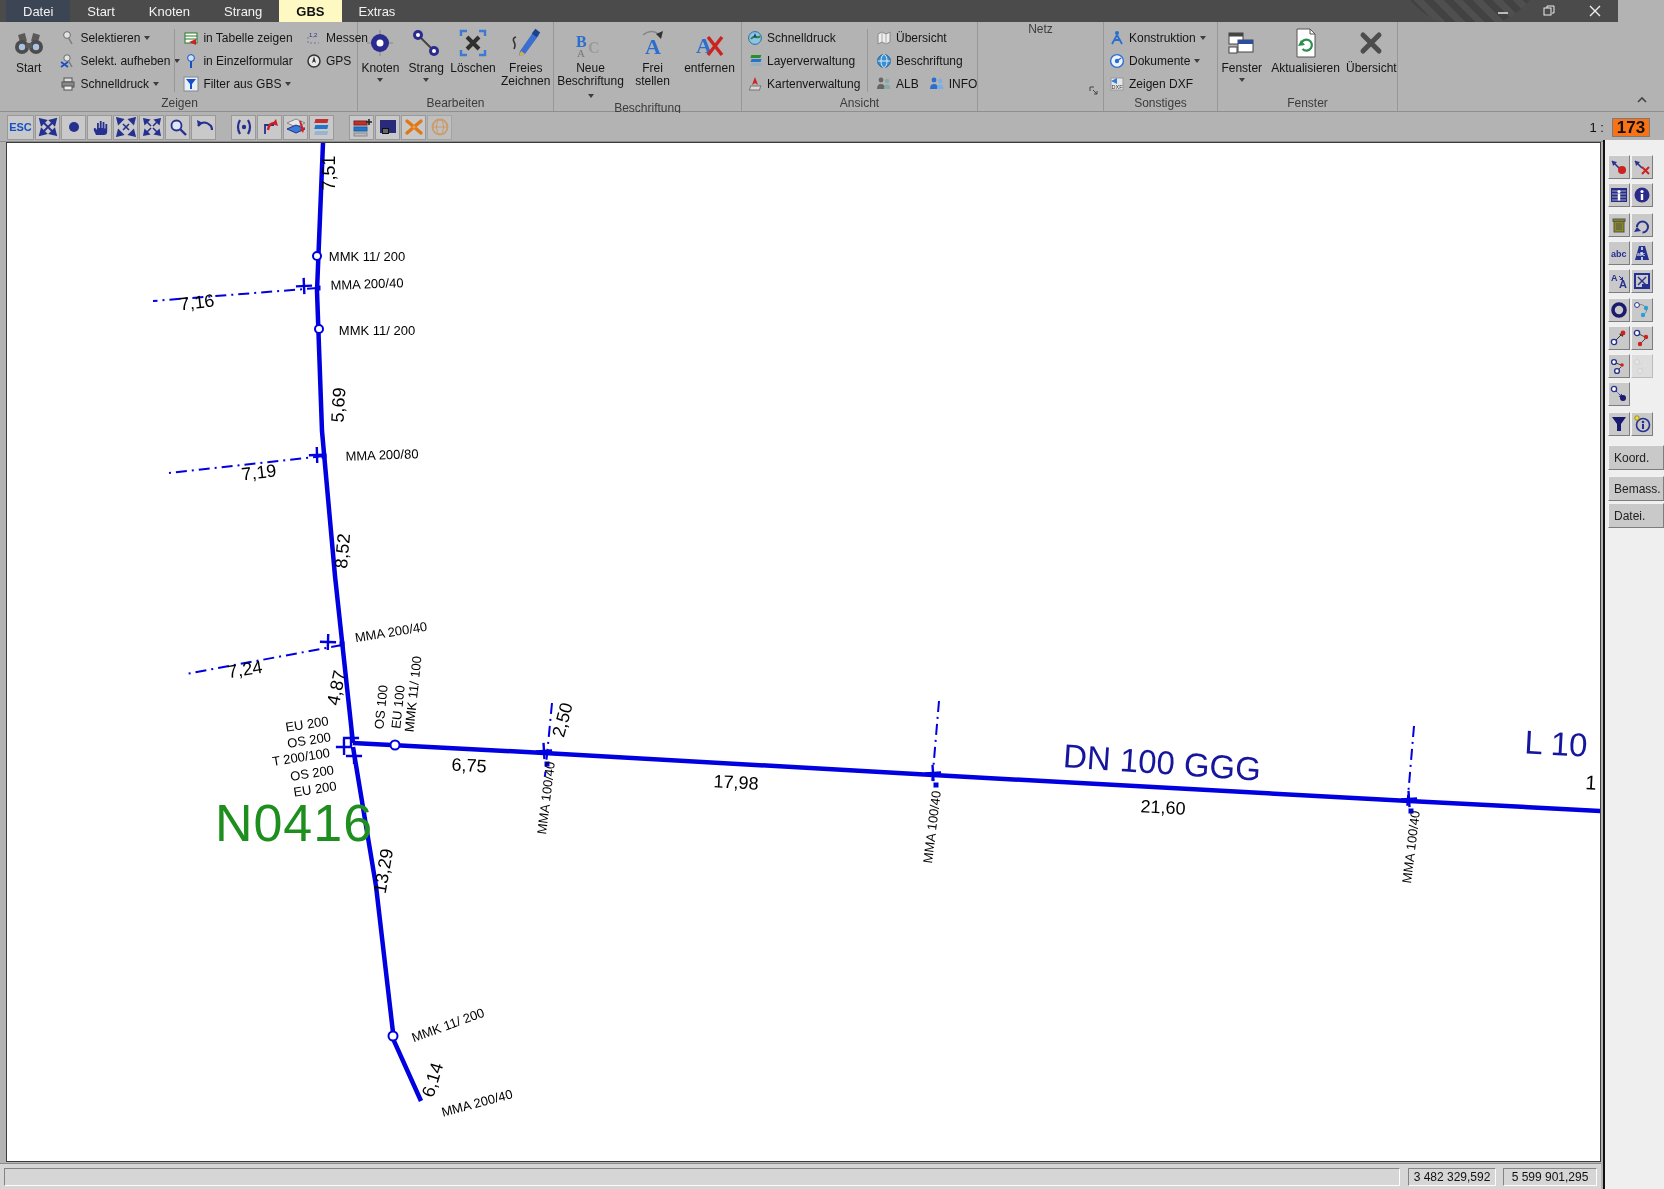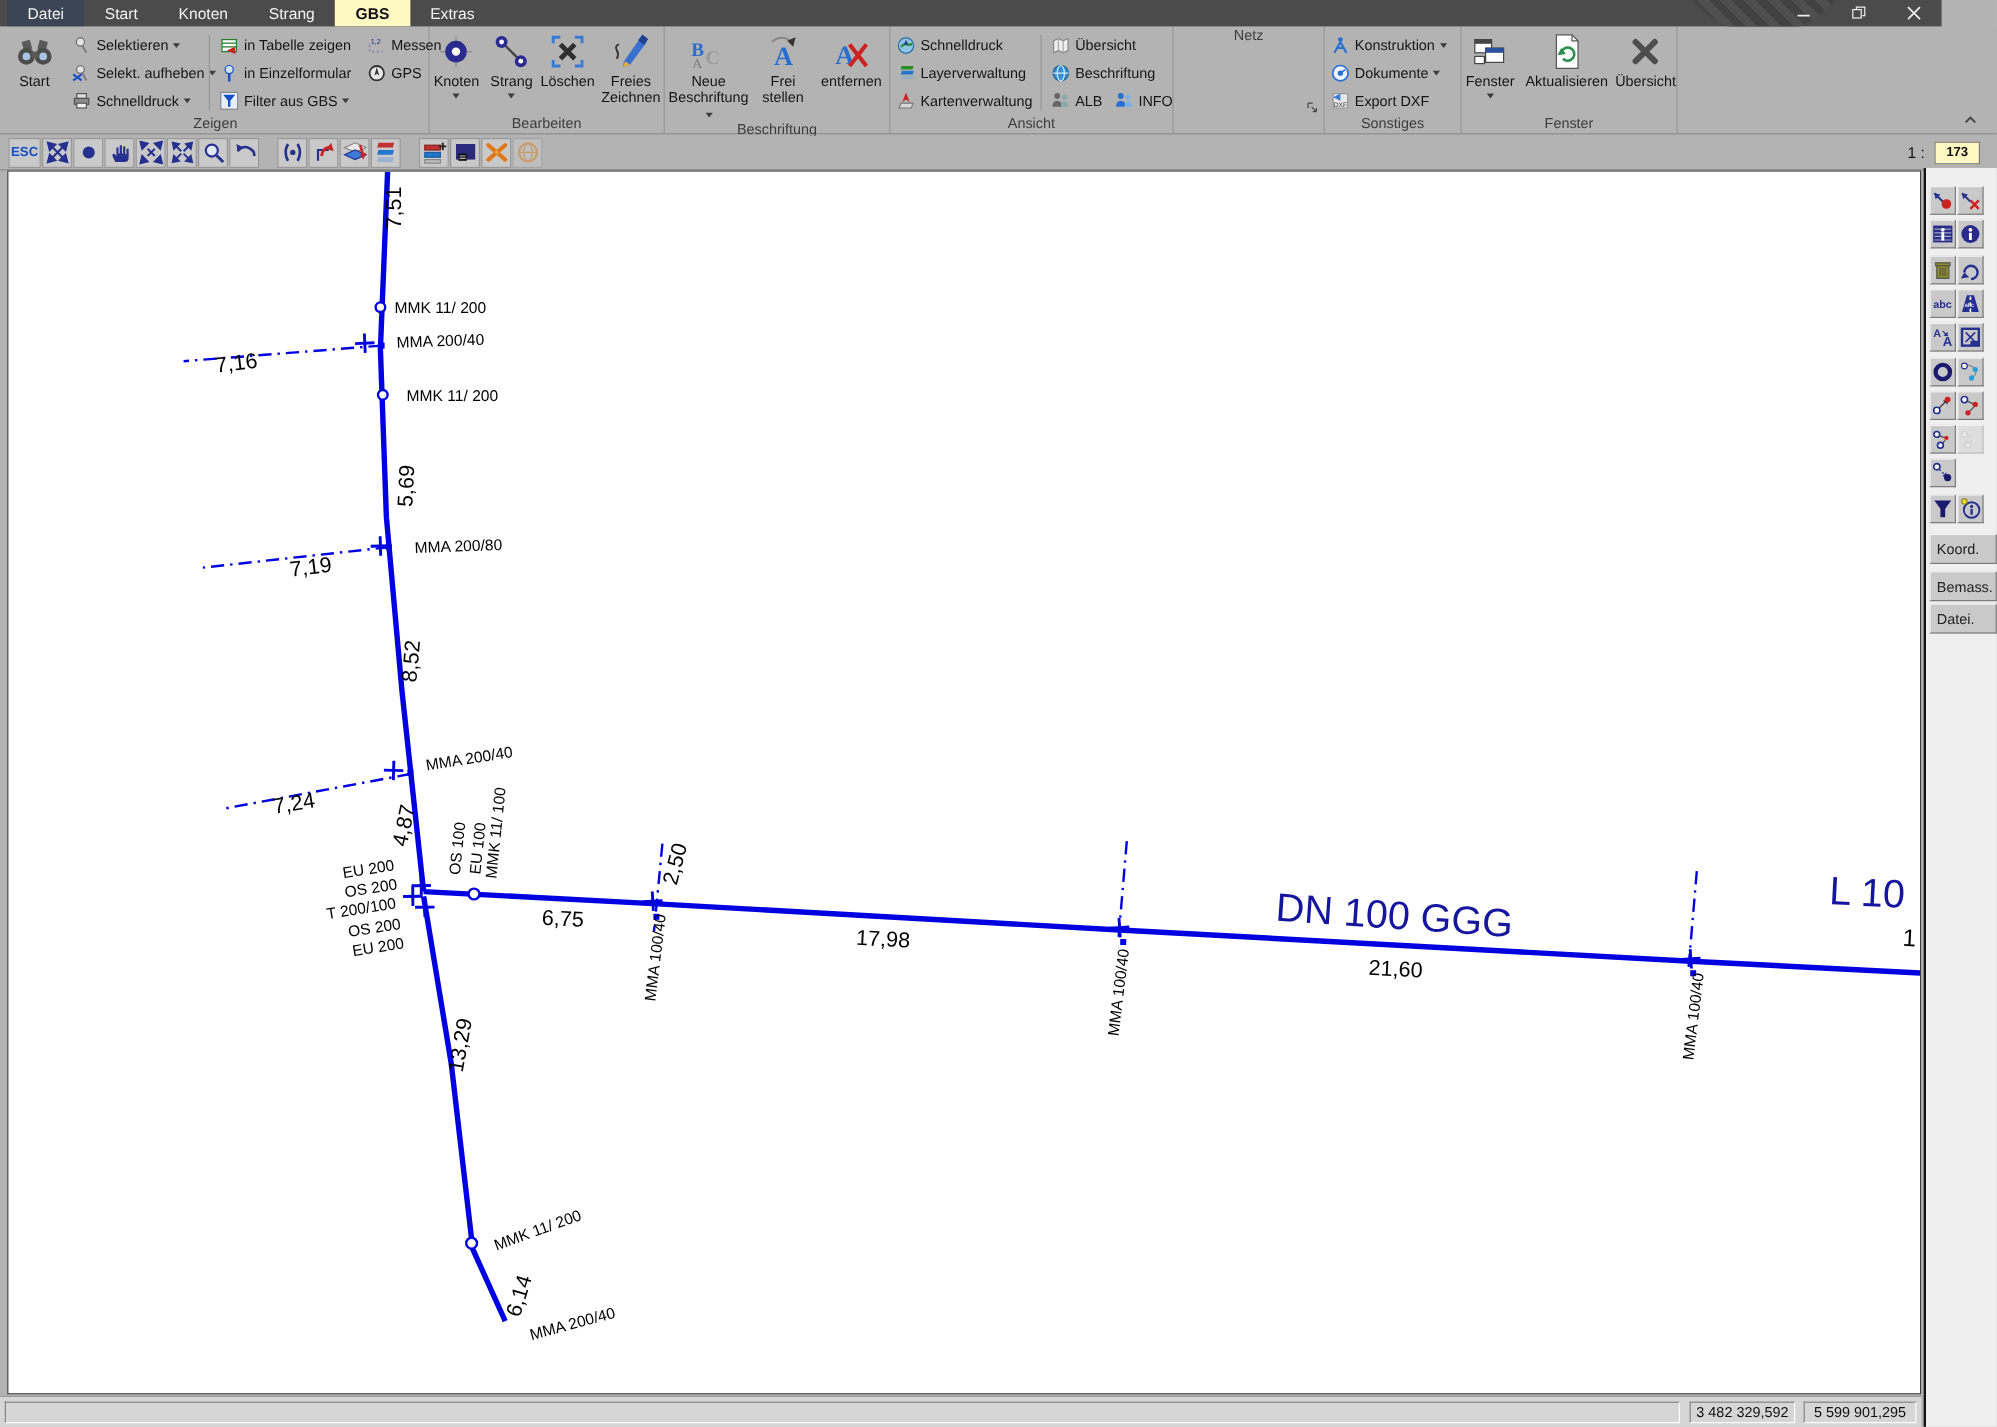--- a/index.html
+++ b/index.html
@@ -29,21 +29,21 @@
   .vdiv { width:1px; background:#979797; margin:4px 3px; }
   .launcher { position:absolute; right:3px; bottom:16px; width:12px; height:12px; }
   .collapse { position:absolute; right:14px; bottom:4px; width:16px; height:14px; }
   
   .dtoolbar { position:absolute; left:0; top:113px; width:1664px; height:29px; background:#b3b3b3; border-bottom:1px solid #8c8c8c; display:flex; align-items:center; padding-left:7px; }
   .tbtn { width:25px; height:25px; background:#c9c9c9; border:1px solid #999; margin-right:1px; display:flex; align-items:center; justify-content:center; }
   .tbtn svg { width:20px; height:20px; }
   .tbtn.esc { width:27px; color:#1550c8; font-weight:bold; font-size:11px; font-family:"Liberation Sans",sans-serif; }
   .tgap { width:14px; }
   .scale { position:absolute; right:14px; top:118px; display:flex; align-items:center; gap:8px; font-size:13px; color:#111; }
-  .scalebox { width:38px; height:19px; background:#fef9c3; border:1px solid #7a7a7a; font-size:11px; font-weight:bold; text-align:center; line-height:17px; }
+  .scalebox { width:38px; height:19px; background:#f97316; border:1px solid #7a7a7a; font-size:17px; font-weight:bold; text-align:center; line-height:17px; }
   
   .canvas { position:absolute; left:6px; top:142px; width:1595px; height:1020px; background:#fff; border:1px solid #3c3c3c; overflow:hidden; }
   .net { position:absolute; left:0; top:0; }
   .ml { position:absolute; white-space:nowrap; color:#000; font-size:13px; transform:translate(-50%,-50%); }
   .num { font-size:18px; }
   
   .sidebar { position:absolute; left:1603px; top:140px; width:61px; height:1049px; background:#efefef; border-left:2px solid #111; }
   .sbtn { position:absolute; width:22px; height:24px; background:#c9c9c9; border:1px solid; border-color:#f2f2f2 #7d7d7d #7d7d7d #f2f2f2; display:flex; align-items:center; justify-content:center; }
   .sbtn svg { width:18px; height:18px; }
   .sbtn.dis { opacity:.45; }
@@ -348,21 +348,21 @@
               </svg></span>
             <span>Dokumente</span>
             <i class="car"></i>
           </div>
         <div class="rsmall">
             <span class="i16"><svg viewBox="0 0 16 16">
                 <rect x="2" y="2" width="12" height="12" fill="#e8e8e8" stroke="#999"></rect>
                 <polygon points="2,5 8,2 8,8" fill="#3a7bd5"></polygon>
                 <text x="2.5" y="13" font-size="5.5" fill="#333" font-family="Liberation Sans">DXF</text>
               </svg></span>
-            <span>Export DXF</span>
+            <span>Zeigen DXF</span>
           </div>
       </div>
     </div>
     <div class="rcap">Sonstiges</div>
   </div>
 
   <div class="rgroup" style="width:180px">
     <div class="rbody" style="justify-content:center;gap:4px">
       <div class="rlarge" style="width:50px">
         <span class="i32"><svg viewBox="0 0 32 32">
@@ -600,20 +600,21 @@
   <span class="ml" style="left:539px;top:655px;transform:translate(-50%,-50%) rotate(-83deg)">MMA 100/40</span>
   <span class="ml num" style="left:729px;top:640px;transform:translate(-50%,-50%) rotate(3deg)">17,98</span>
   <span class="ml" style="left:925px;top:684px;transform:translate(-50%,-50%) rotate(-83deg)">MMA 100/40</span>
   <span class="ml num" style="left:1156px;top:665px;transform:translate(-50%,-50%) rotate(3deg)">21,60</span>
   <span class="ml" style="left:1404px;top:704px;transform:translate(-50%,-50%) rotate(-83deg)">MMA 100/40</span>
   <span class="ml num" style="left:377px;top:728px;transform:translate(-50%,-50%) rotate(-80deg)">13,29</span>
   <span class="ml" style="left:441px;top:882px;transform:translate(-50%,-50%) rotate(-20deg)">MMK 11/ 200</span>
   <span class="ml num" style="left:426px;top:937px;transform:translate(-50%,-50%) rotate(-73deg)">6,14</span>
   <span class="ml" style="left:470px;top:960px;transform:translate(-50%,-50%) rotate(-15deg)">MMA 200/40</span>
 
+  <span class="ml" style="left:287px;top:680px;font-size:52px;color:#1e8f1e;letter-spacing:1px">N0416</span>
   <span class="ml" style="left:1155px;top:620px;font-size:33px;color:#15159d;transform:translate(-50%,-50%) rotate(4deg)">DN 100 GGG</span>
   <span class="ml" style="left:1549px;top:601px;font-size:33px;color:#15159d;transform:translate(-50%,-50%) rotate(3deg)">L 10</span>
   <span class="ml" style="left:1584px;top:640px;font-size:20px;transform:translate(-50%,-50%) rotate(3deg)">1</span>
 </div>
 
 <div class="sidebar">
   <div class="sbtn" style="left:3px;top:15px">
       <svg viewBox="0 0 18 18">
         <line x1="2" y1="3" x2="10" y2="11" stroke="#26308f" stroke-width="1.6"></line>
         <polygon points="2,3 7,4 3,8" fill="#26308f"></polygon>

